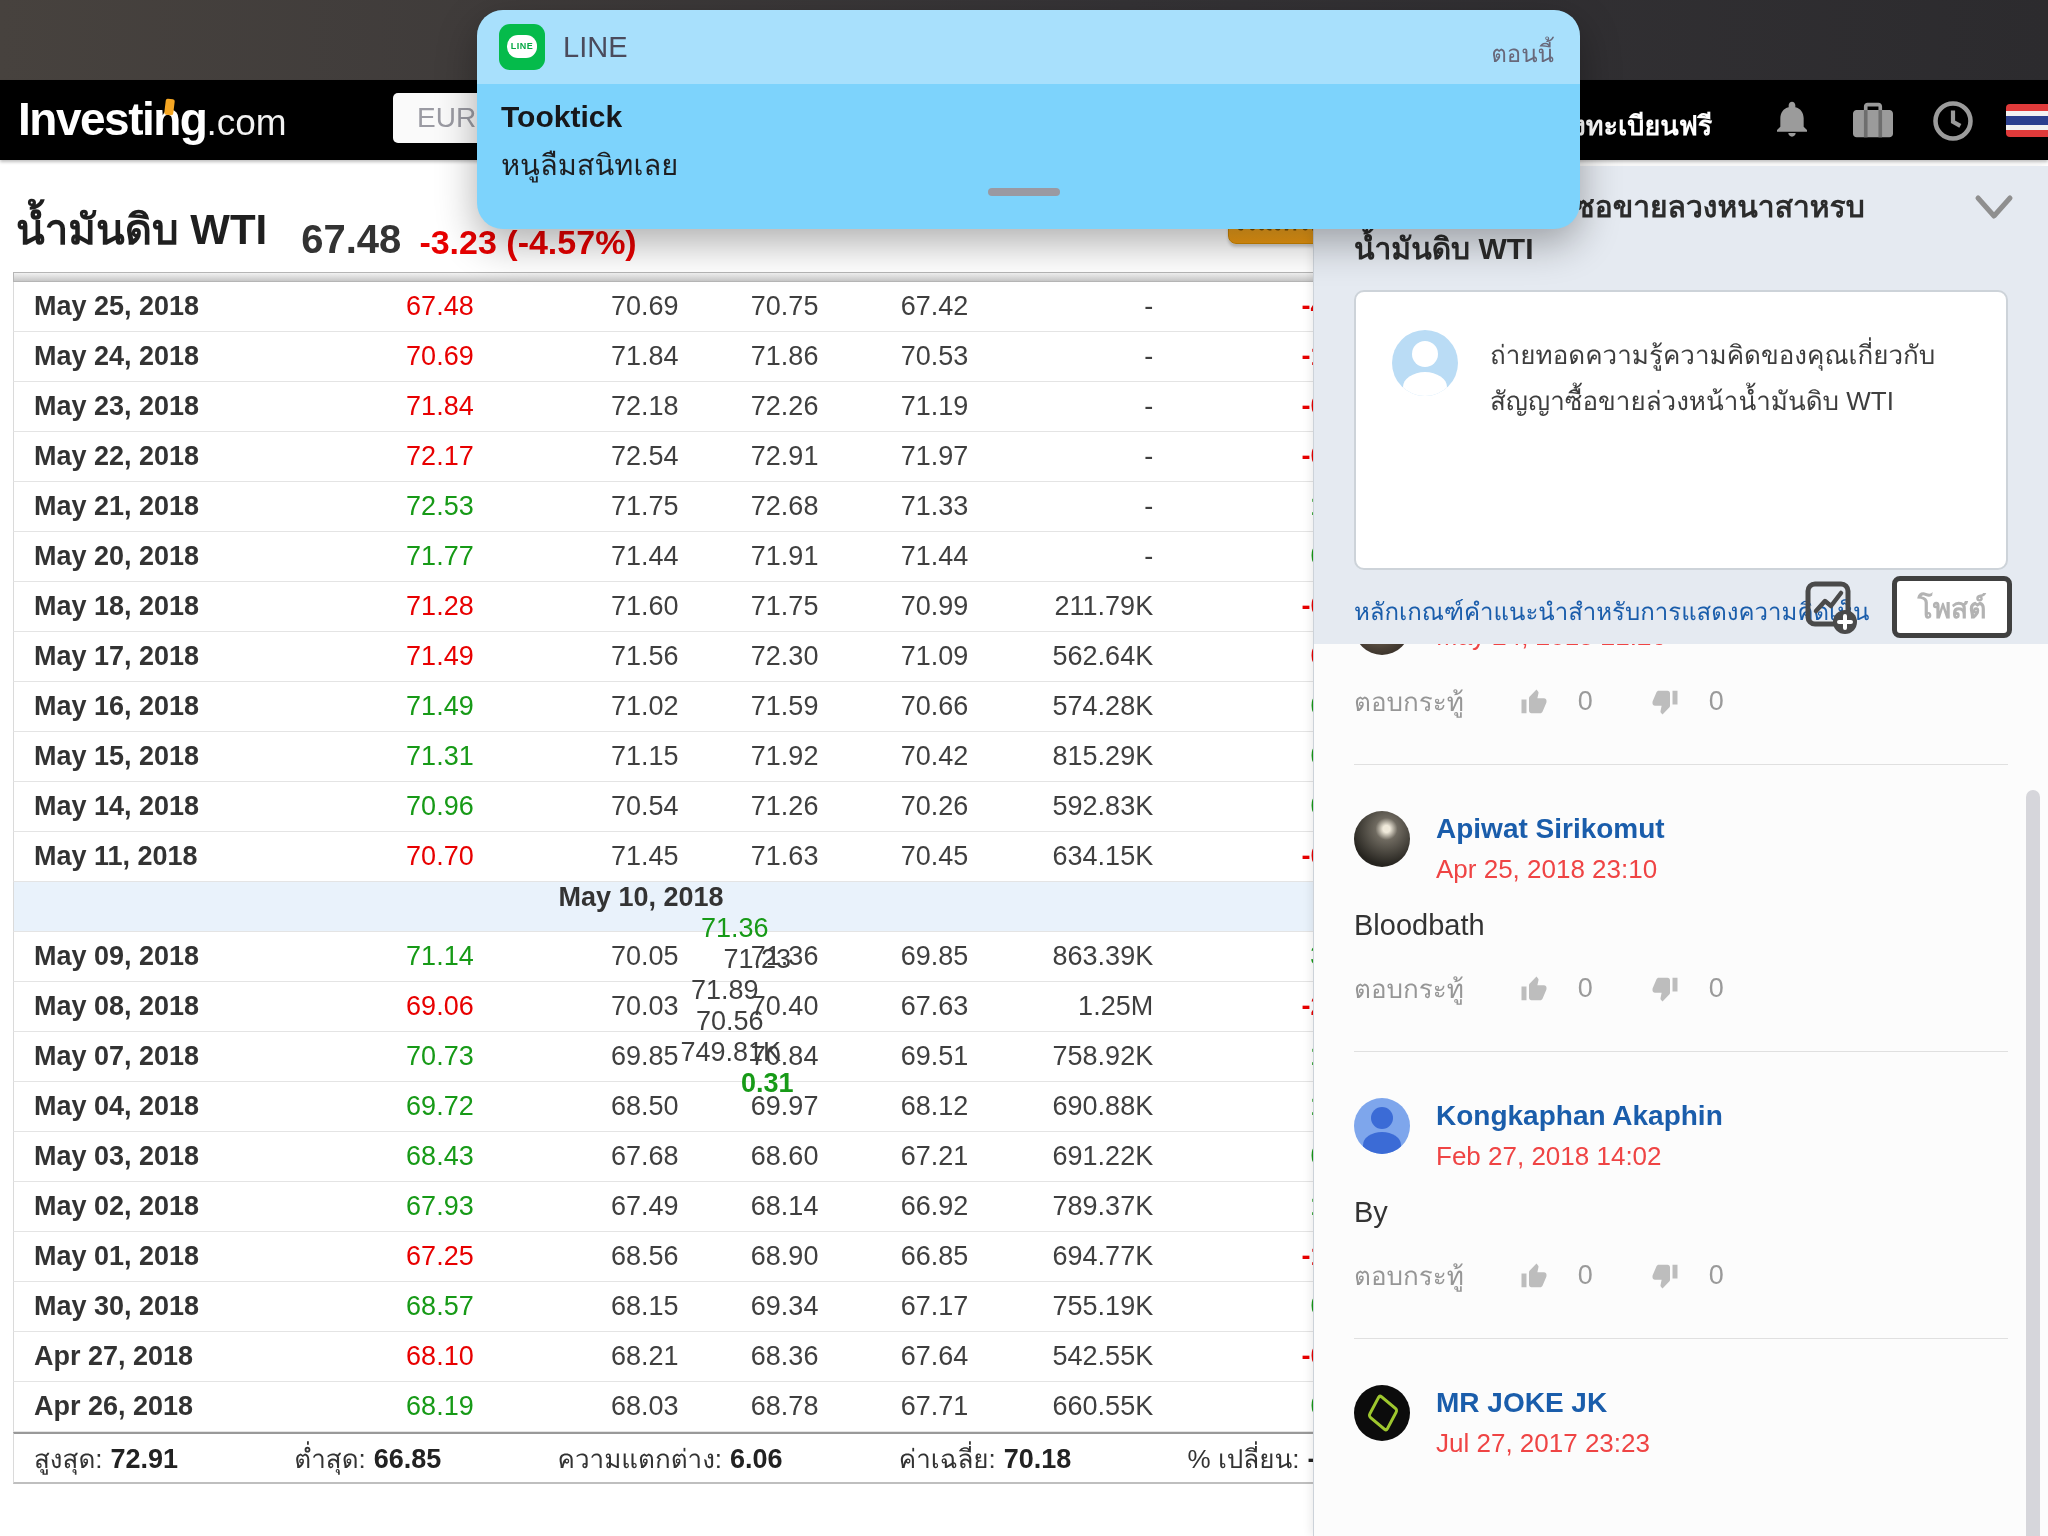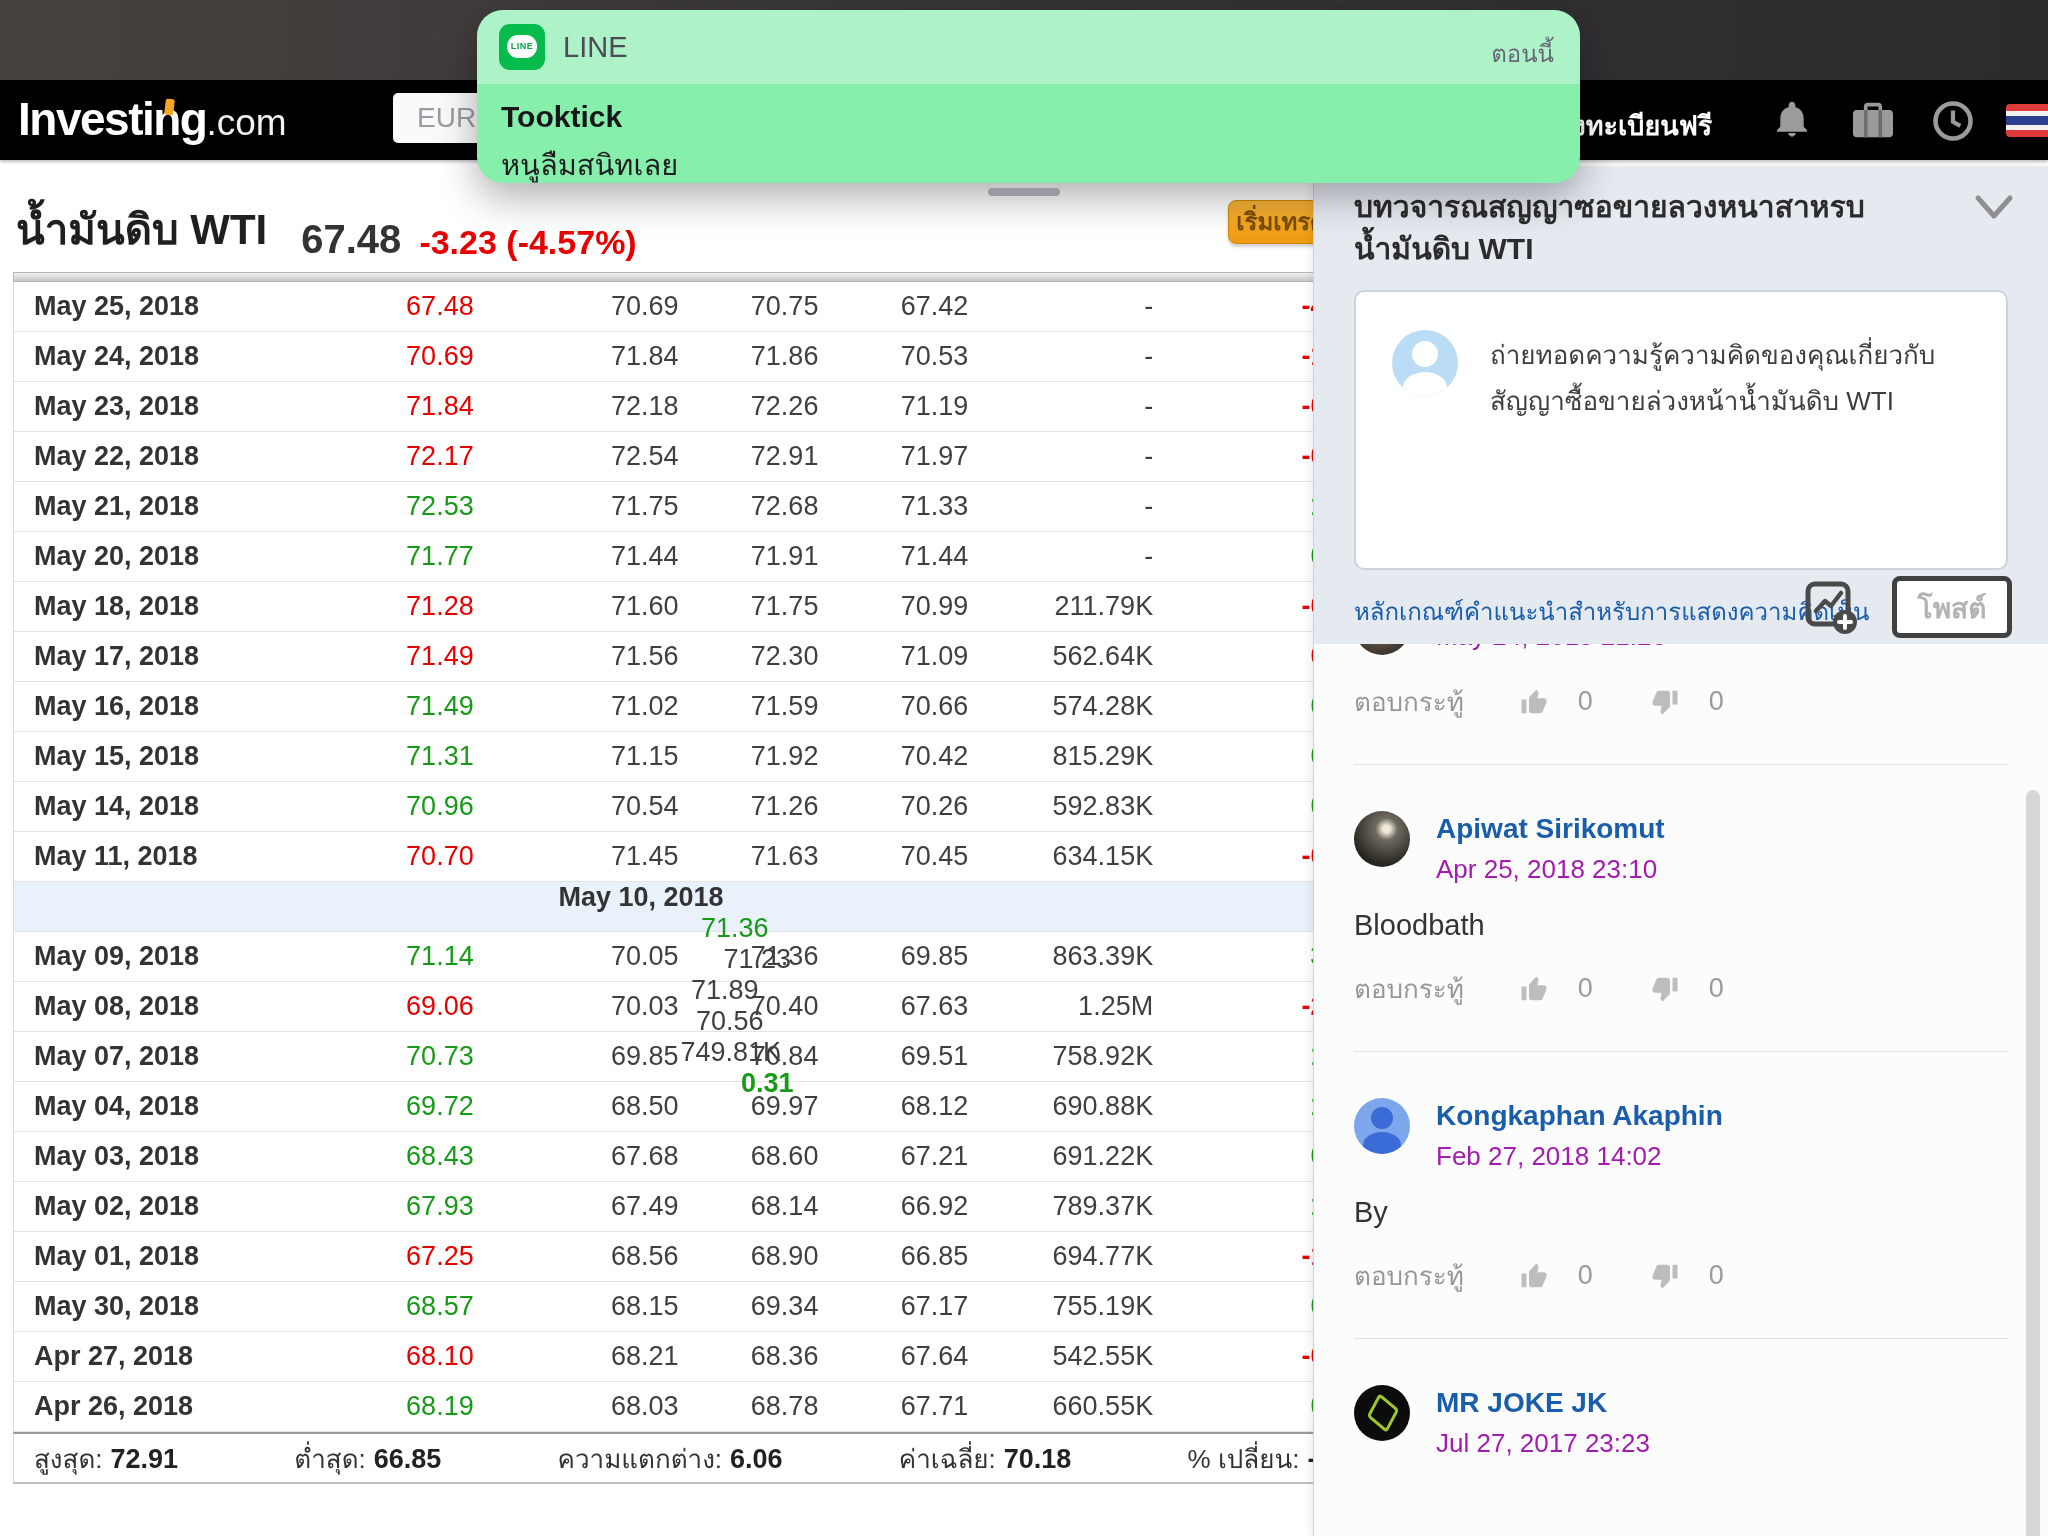--- a/index.html
+++ b/index.html
@@ -88,36 +88,36 @@
   .av-photo2 { background:radial-gradient(circle at 58% 32%,#efe9da 0 7%,#6f6a60 22%,#26241f 72%); }
   .av-person { background:#7ea6ec; }
   .av-person::before { content:""; position:absolute; left:17px; top:9px; width:22px; height:22px;
                        border-radius:50%; background:#3b6bd6; }
   .av-person::after { content:""; position:absolute; left:9px; top:34px; width:38px; height:26px;
                       border-radius:50% 50% 0 0; background:#3b6bd6; }
   .av-jk { background:#0c0c0c; }
   .av-jk::before { content:""; position:absolute; left:16px; top:15px; width:20px; height:20px;
                    border:3px solid #9ec72e; border-radius:4px; transform:rotate(40deg) skew(12deg); }
   .cname { font-size:28px; font-weight:bold; color:var(--link); margin-top:2px; }
-  .cdate { font-size:26px; color:#a21caf; margin-top:9px; }
+  .cdate { font-size:26px; color:#ef4444; margin-top:9px; }
   .cbody { margin-top:24px; font-size:29px; color:#333; }
   .creply { margin-top:26px; display:flex; align-items:center; color:#969696; font-size:26px;gap:18px; }
   .replylabel { margin-right:36px; }
   .thumb { width:32px; height:30px; }
   .tcount { margin:0 38px 0 10px; font-size:27px; color:#9a9a9a; }
   .cdivider { margin-top:42px; border-top:1px solid #e0e0e0; }
   .comment.clipped .chead { margin-top:24px; }
   .comment.clipped .cdate { margin-top:22px; }
   .comment:last-child .cdivider { display:none; }
   .scroll-thumb { position:absolute; right:8px; top:624px; bottom:-12px; width:14px;
                   background:#d6d6db; border-radius:8px; z-index:3; }
 
   
-  .notif { position:absolute; left:477px; top:10px; width:1103px; height:173px; border-radius:26px;
-           background:#86efac; box-shadow:0 14px 40px rgba(0,0,0,.32); z-index:50; }
+  .notif { position:absolute; left:477px; top:10px; width:1103px; height:219px; border-radius:26px;
+           background:#7dd3fc; box-shadow:0 14px 40px rgba(0,0,0,.32); z-index:50; }
   .notif-head { position:absolute; top:0; left:0; right:0; height:74px;
                 background:rgba(248,248,252,.35); border-radius:26px 26px 0 0; }
   .line-icon { position:absolute; left:22px; top:14px; width:46px; height:46px; border-radius:11px;
                background:#05bb4b; }
   .line-bubble { position:absolute; left:8px; top:11px; width:30px; height:23px; background:#fff;
                  border-radius:11px; font-size:9px; font-weight:bold; color:#05a844;
                  text-align:center; line-height:23px; letter-spacing:.5px; }
   .notif-app { position:absolute; left:86px; top:21px; font-size:29px; color:#4b4b5c; }
   .notif-time { position:absolute; right:26px; top:24px; font-size:24px; color:#68687a; }
   .notif-title { position:absolute; left:24px; top:90px; font-size:30px; font-weight:bold; color:#17171a; }

